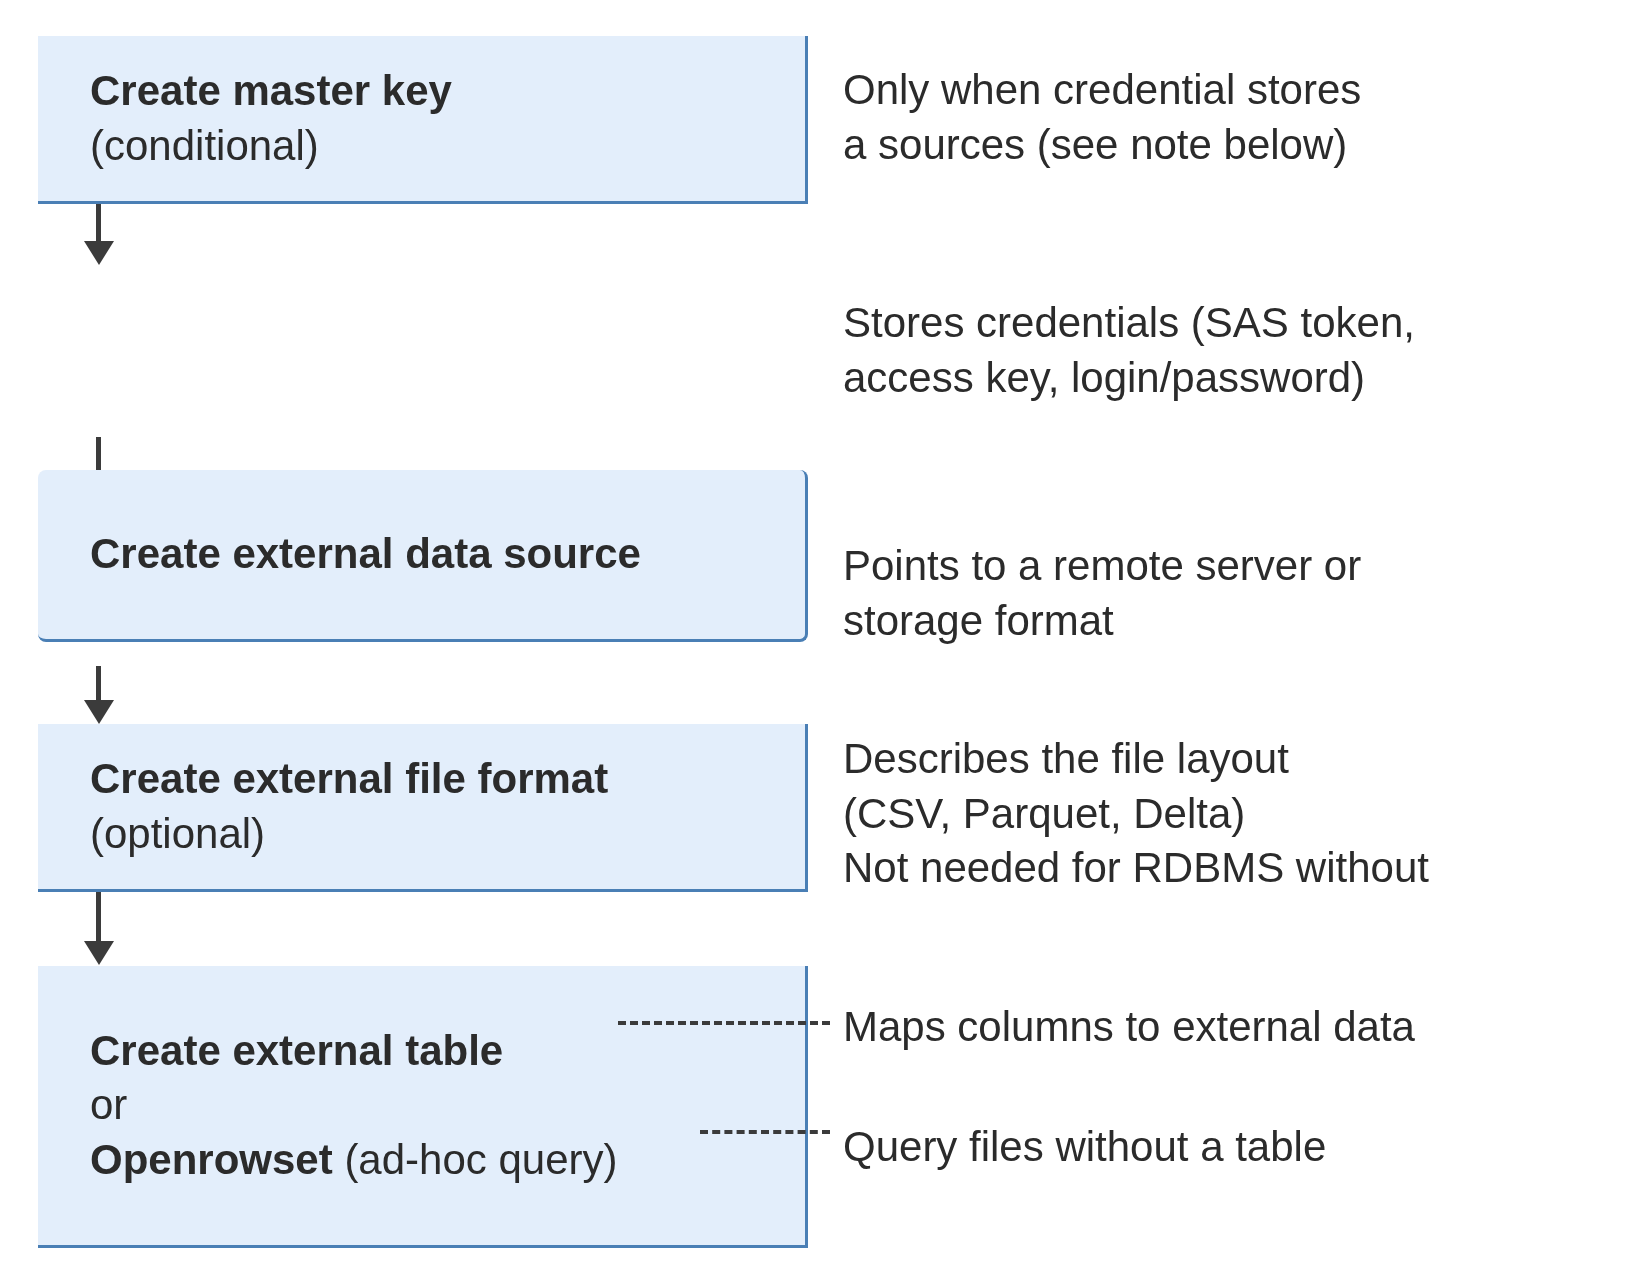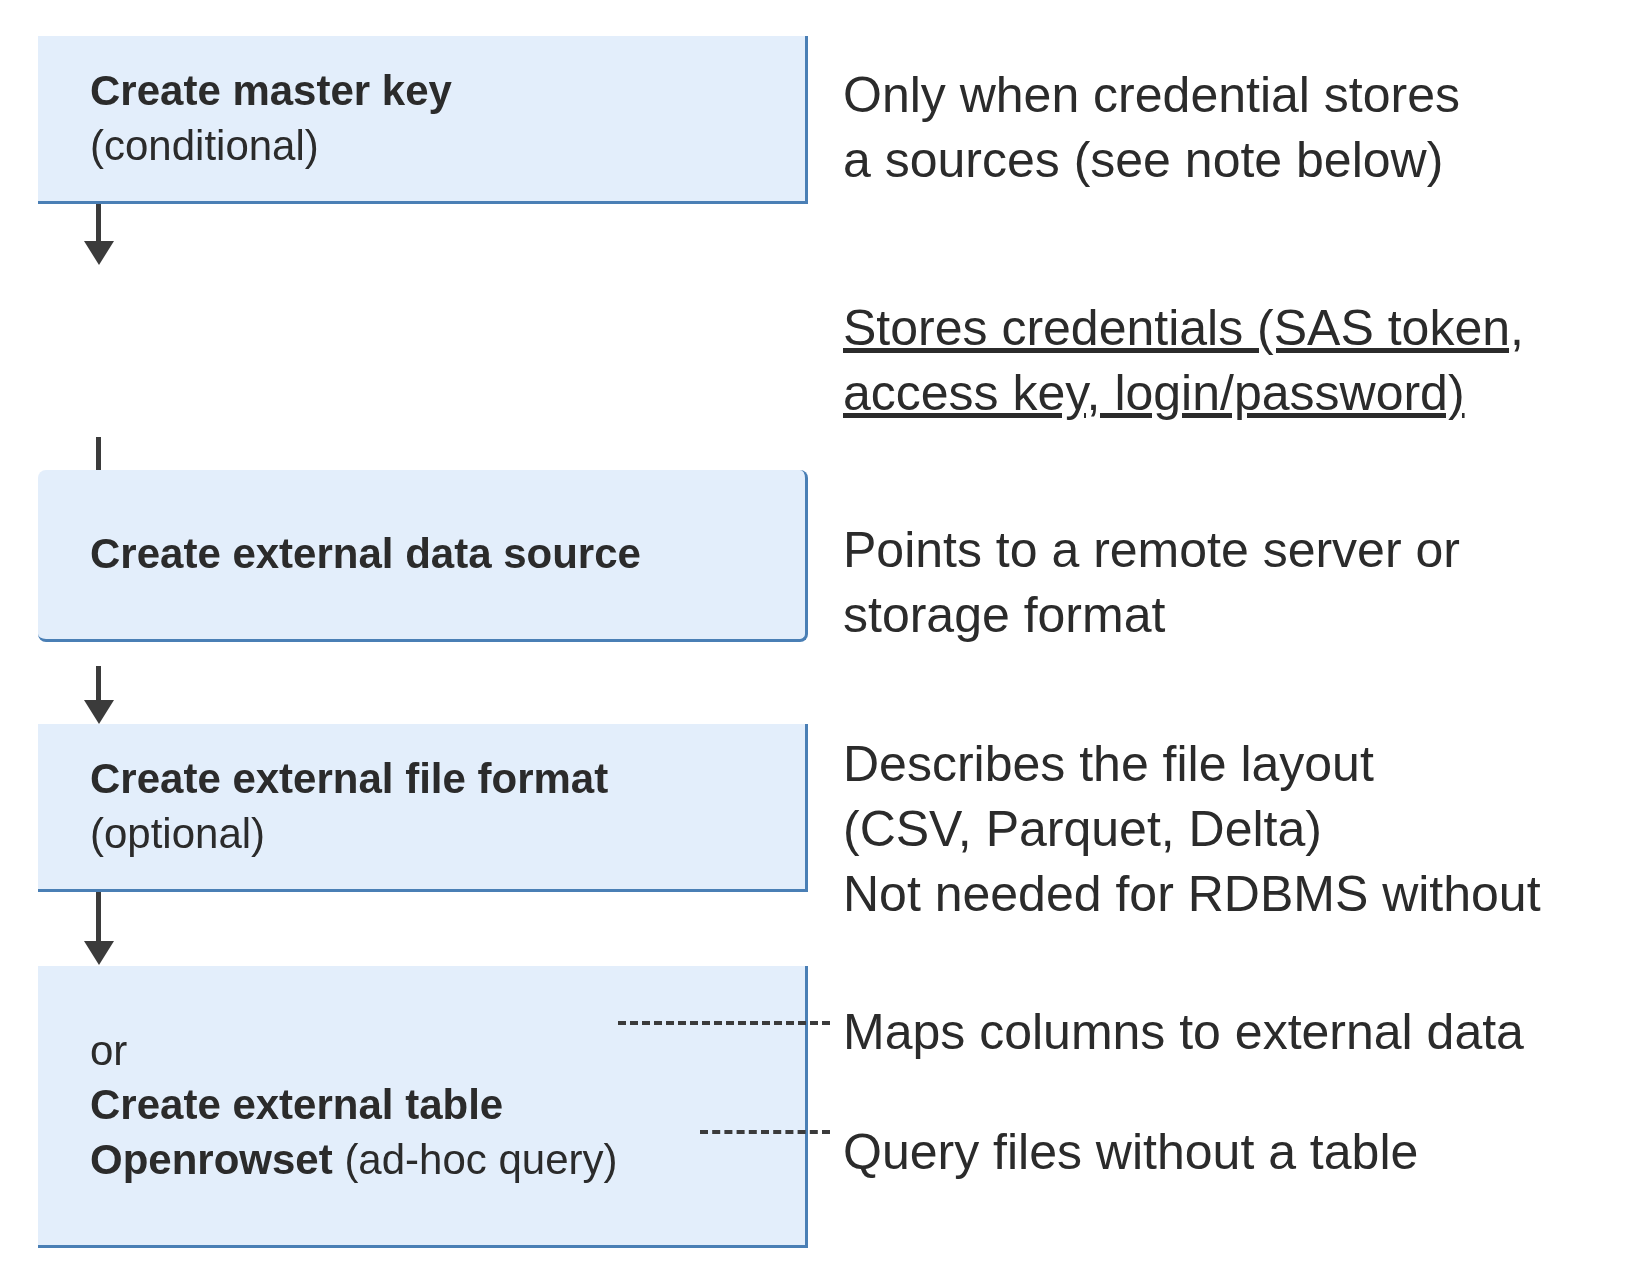--- a/index.html
+++ b/index.html
@@ -83,27 +83,27 @@
   .conn-3 .head { top: 34px; }
   .conn-4 { top: 892px; height: 74px; }
   .conn-4 .stem { height: 50px; }
   .conn-4 .head { top: 49px; }
 
   
   .annotation {
     position: absolute;
     left: 843px;
     color: #2b2b2b;
-    font-size: 50px;
+    font-size: 42px;
     line-height: 1.30;
     white-space: nowrap;
   }
   .ann-1 { top: 63px; }
-  .ann-2 { top: 296px; text-decoration: underline; }
-  .ann-3 { top: 518px; }
+  .ann-2 { top: 296px; }
+  .ann-3 { top: 539px; }
   .ann-4 { top: 732px; }
   .ann-5 { top: 1000px; }
   .ann-6 { top: 1108px; margin-top: 12px; }
 
   
   .leader {
     position: absolute;
     height: 0;
     border-top: 4px dashed #3b3b3b;
   }
@@ -157,22 +157,22 @@
     <div class="stem"></div>
     <div class="head"></div>
   </div>
   <div class="annotation ann-4">
     <div>Describes the file layout</div>
     <div>(CSV, Parquet, Delta)</div>
     <div>Not needed for RDBMS without</div>
   </div>
 
   <div class="node node-5">
+    <div class="line strong">Create external table</div>
     <div class="line">or</div>
-    <div class="line strong">Create external table</div>
     <div class="line"><span class="strong" style="font-weight:bold">Openrowset</span><span> (ad-hoc query)</span></div>
   </div>
 
   <div class="leader leader-1"></div>
   <div class="leader leader-2"></div>
 
   <div class="annotation ann-5">Maps columns to external data</div>
   <div class="annotation ann-6">Query files without a table</div>
 
 </div>

